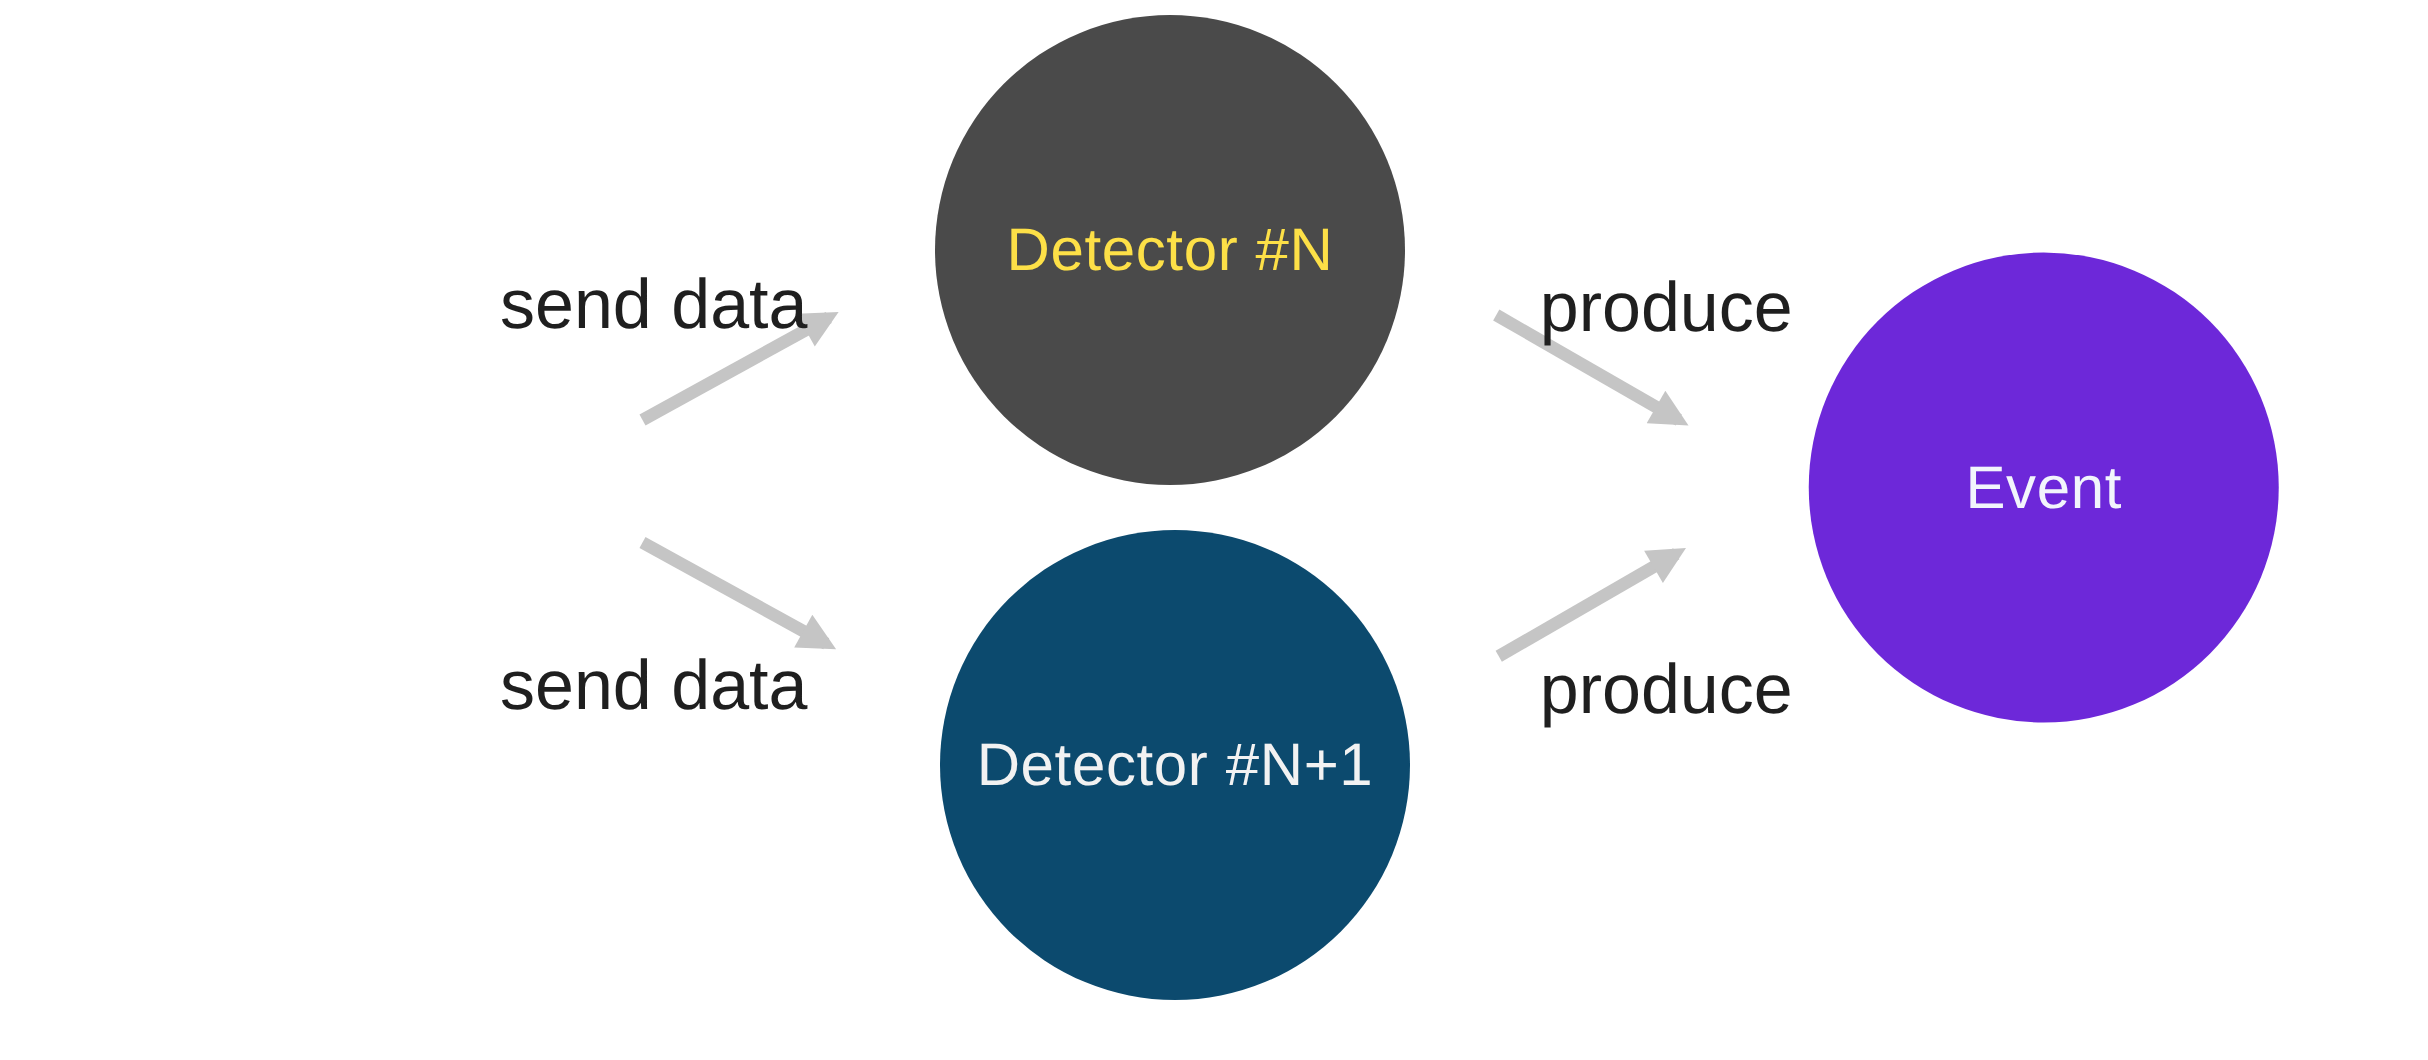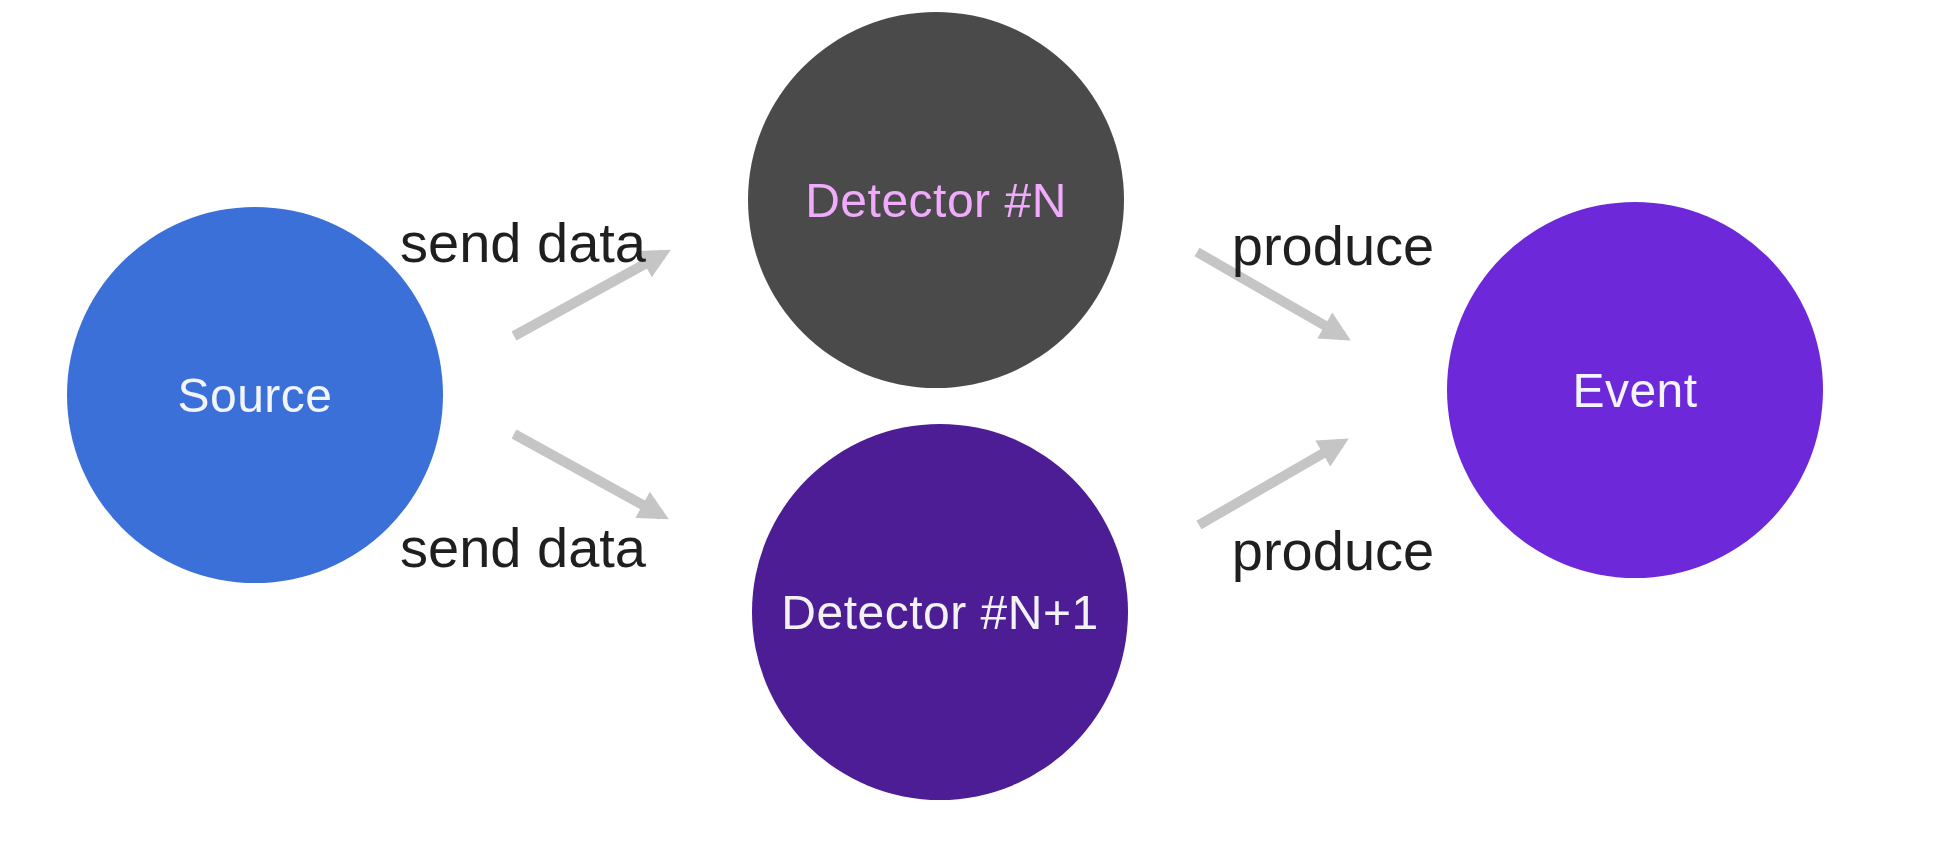--- a/index.html
+++ b/index.html
@@ -70,29 +70,26 @@
       <marker id="arrowhead" viewBox="0 0 10 10" refX="7" refY="5" markerWidth="3.4" markerHeight="3.0" orient="auto">
         <path d="M 0 0 L 10 5 L 0 10 Z" style="fill: rgb(197, 197, 197);"></path>
       </marker>
     </defs>
     <line class="arrow-line" x1="514" y1="336" x2="663" y2="254" marker-end="url(#arrowhead)" style="stroke: rgb(197, 197, 197);"></line>
     <line class="arrow-line" x1="514" y1="434" x2="661" y2="515" marker-end="url(#arrowhead)" style="stroke: rgb(197, 197, 197);"></line>
     <line class="arrow-line" x1="1197" y1="252" x2="1343" y2="336" marker-end="url(#arrowhead)" style="stroke: rgb(197, 197, 197);"></line>
     <line class="arrow-line" x1="1199" y1="525" x2="1341" y2="443" marker-end="url(#arrowhead)" style="stroke: rgb(197, 197, 197);"></line>
   </svg>
 
-  <div class="node node-source" style="background-color: rgb(59, 112, 217); color: rgb(242, 245, 252);">
-    <span>Source</span>
-  </div>
 
-  <div class="node node-detector-n" style="background-color: rgb(74, 74, 74); color: #f0abfc;">
+  <div class="node node-detector-n" style="background-color: rgb(74, 74, 74); color: #fde047;">
     <span>Detector #N</span>
   </div>
 
-  <div class="node node-detector-n1" style="background-color: #4c1d95; color: rgb(242, 242, 242);">
+  <div class="node node-detector-n1" style="background-color: #0c4a6e; color: rgb(242, 242, 242);">
     <span>Detector #N+1</span>
   </div>
 
   <div class="node node-event" style="background-color: #6d28d9; color: rgb(242, 245, 252);">
     <span>Event</span>
   </div>
 
   <div class="edge-label edge-label-send-top" style="color: rgb(31, 31, 31);">send data</div>
 
   <div class="edge-label edge-label-send-bottom" style="color: rgb(31, 31, 31);">send data</div>

